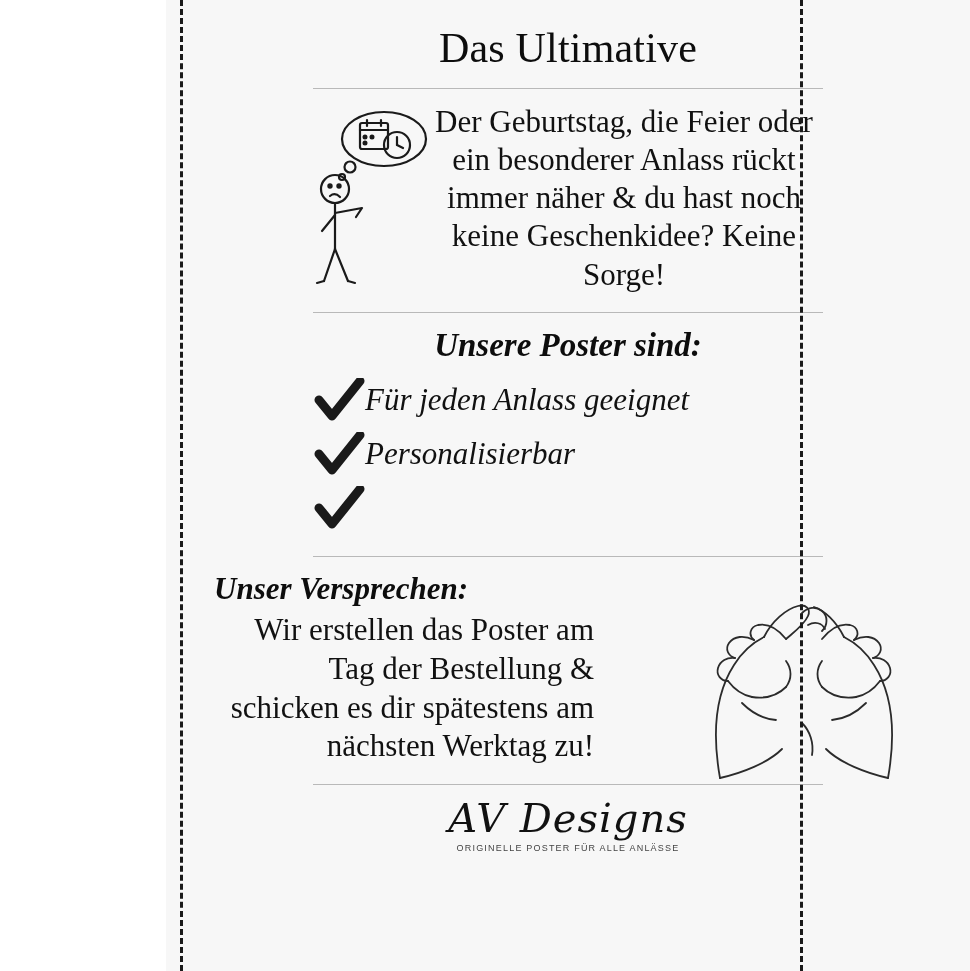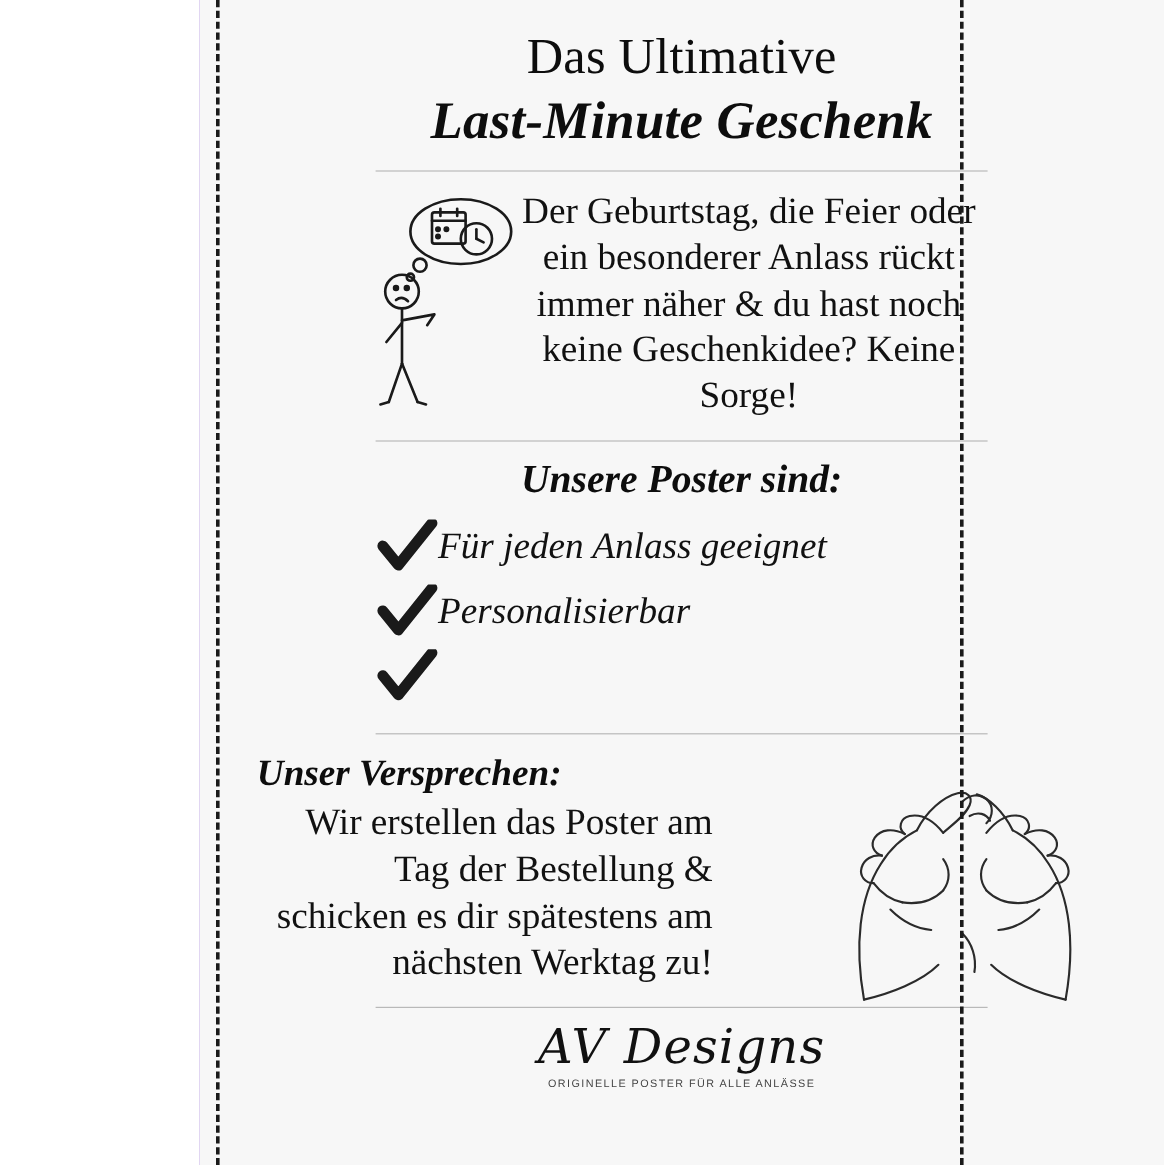--- a/index.html
+++ b/index.html
@@ -11,21 +11,21 @@
     width: 970px;
     height: 971px;
     font-family: "Liberation Serif", serif;
     overflow: hidden;
   }
 
   #page {
     position: relative;
     width: 970px;
     height: 971px;
-    background: #6d28d9;
+    background: #000000;
   }
 
   
   .left-margin {
     position: absolute;
     left: 0;
     top: 0;
     width: 166px;
     height: 971px;
     background: #ffffff;
@@ -207,21 +207,20 @@
 
 <div id="page">
 
   <div class="left-margin"></div>
 
   <div class="card">
 
     <div class="inner">
 
       <div class="title-1">Das Ultimative</div>
-      <div class="title-2">Last-Minute Geschenk</div>
 
       <div class="rule"></div>
 
       <div class="intro-row">
         <div class="stick-fig">
           <svg viewBox="0 0 120 185" width="120" height="185">
             <g fill="none" stroke="#1a1a1a" stroke-width="2.2" stroke-linecap="round" stroke-linejoin="round">
 
               <ellipse cx="72" cy="30" rx="42" ry="27"></ellipse>
               <circle cx="38" cy="58" r="5.5"></circle>

